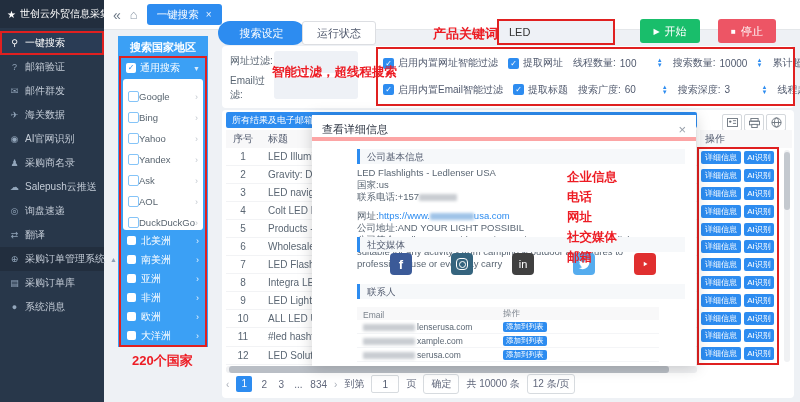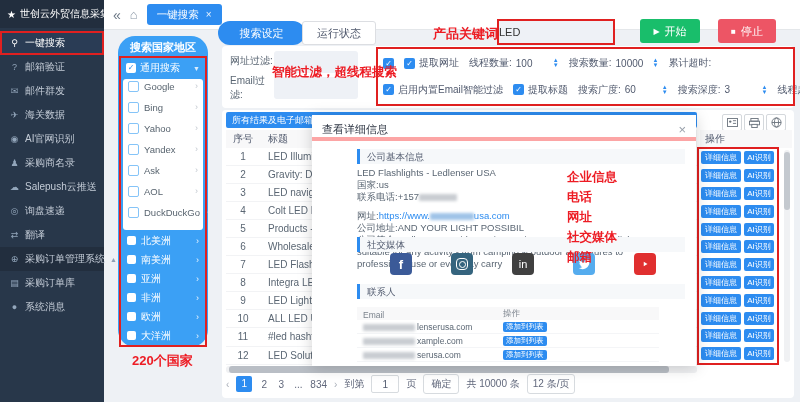--- a/index.html
+++ b/index.html
@@ -19,39 +19,39 @@
   .sb-item[data-state="section"]{background:#222e3e}
   .sec-arrow{display:none;margin-left:auto;font-size:7px;color:#8ea0b5}
   .sb-item[data-state="section"] .sec-arrow{display:block}
   
   .topbar{position:absolute;left:104px;top:0;width:696px;height:30px;background:#fff;border-bottom:1px solid #e4e7ea;display:flex;align-items:center;gap:9px;padding:0 9px;box-sizing:border-box}
   .collapse{color:#6b7785;font-size:14px;cursor:pointer}
   .home{color:#8a97a5;font-size:13px;cursor:pointer}
   .ttab{background:#2d8cf0;color:#fff;font-size:10.5px;height:21px;border-radius:3px;display:flex;align-items:center;gap:7px;padding:0 10px;cursor:pointer}
   .ttab .x{font-size:10px;opacity:.9}
   
-  .cpanel{position:absolute;left:118px;top:36px;width:90px;height:311px;background:#3ba0f5;border-radius:17px}
+  .cpanel{position:absolute;left:118px;top:36px;width:90px;height:311px;background:#3ba0f5;border-radius:0}
   .cpanel-h{height:22px;color:#fff;font-size:11px;font-weight:bold;display:flex;align-items:center;justify-content:center}
   .redwrap{margin:0 3px;outline:2px solid #e02020}
   .general-row{height:20px;display:flex;align-items:center;gap:4px;padding:0 5px;color:#fff;font-size:10px;cursor:pointer}
   .cb-white{width:10px;height:10px;background:#fff;border-radius:2px;color:#2d8cf0;font-size:8px;line-height:10px;text-align:center;flex:none}
   .general-row .chev{margin-left:auto;color:#d9ecfd;font-size:7px}
   .engines{background:#fff;border-radius:3px;margin:1px 2px;padding:2px 0}
-  .eng-row{height:21px;display:flex;align-items:flex-start;gap:5px;padding:0 5px;font-size:9.5px;color:#58646f;cursor:pointer}
+  .eng-row{height:21px;display:flex;align-items:flex-end;padding:0 5px;font-size:9.5px;color:#58646f;cursor:pointer}
   .eng-cb{width:9px;height:9px;border:1px solid #85c4f8;border-radius:2px;background:#fff;flex:none}
   .eng-row .chev{margin-left:auto;color:#c2c8cf;font-size:9px}
   .cont-row{height:19px;display:flex;align-items:center;gap:5px;padding:0 6px;color:#fff;font-size:10px;cursor:pointer}
   .cont-cb{width:9px;height:9px;background:#fff;border-radius:2px;flex:none}
   .cont-row .chev{margin-left:auto;color:#eaf4ff;font-size:9px}
   .cpanel-note{position:absolute;left:132px;top:352px;color:#ed1c24;font-size:13px;font-weight:bold;line-height:17px;white-space:nowrap}
   
   .tabset{position:absolute;left:218px;top:21px;width:87px;height:24px;background:#2d8cf0;color:#fff;font-size:11px;border-radius:12px;display:flex;align-items:center;justify-content:center;cursor:pointer}
   .tabrun{position:absolute;left:302px;top:21px;width:74px;height:24px;background:#fff;border:1px solid #dcdee2;box-sizing:border-box;color:#515a6e;font-size:11px;border-radius:3px;display:flex;align-items:center;justify-content:center;cursor:pointer}
   .kw-label{position:absolute;left:433px;top:25px;color:#ed1c24;font-size:13px;font-weight:bold}
-  .kw-input{position:absolute;left:497px;top:19px;width:118px;height:26px;background:#eef1f6;border:2px solid #e02020;box-sizing:border-box;font-size:11px;color:#333;padding-left:0;outline:none;font-family:inherit}
+  .kw-input{position:absolute;left:497px;top:19px;width:118px;height:26px;background:#eef1f6;border:2px solid #e02020;box-sizing:border-box;font-size:11px;color:#333;padding-left:10px;outline:none;font-family:inherit}
   .btn-start{position:absolute;left:640px;top:19px;width:60px;height:24px;background:#19be6b;border-radius:3px;color:#fff;font-size:11px;display:flex;align-items:center;justify-content:center;gap:5px;cursor:pointer}
   .btn-stop{position:absolute;left:718px;top:19px;width:58px;height:24px;background:#ed5565;border-radius:3px;color:#fff;font-size:11px;display:flex;align-items:center;justify-content:center;gap:5px;cursor:pointer}
   .bglyph{font-size:8px}
   
   .scard{position:absolute;left:222px;top:46px;width:572px;height:62px;background:#fff;border-radius:4px}
   .fl1{position:absolute;left:230px;top:54px;font-size:10px;color:#5a6673}
   .fl2{position:absolute;left:230px;top:74px;width:46px;font-size:10px;color:#5a6673;line-height:14px}
   .fbox{position:absolute;left:274px;width:84px;height:22px;background:#eef1f6;border-radius:3px;cursor:text}
   .smart-note{position:absolute;left:272px;top:64px;color:#ed1c24;font-size:12.5px;font-weight:bold;white-space:nowrap;z-index:5}
   .fgroup{position:absolute;left:378px;top:49px;width:415px;height:55px;outline:2px solid #e02020;display:flex;flex-direction:column;justify-content:space-around;padding:1px 5px;box-sizing:border-box;background:#fff}
@@ -318,20 +318,21 @@
 
 <div class="scard"></div>
 <div class="fl1">网址过滤:</div>
 <div class="fl2">Email过滤:</div>
 <div class="fbox" style="top:51px"></div>
 <div class="fbox" style="top:77px"></div>
 <div class="smart-note">智能过滤，超线程搜索</div>
 <div class="fgroup">
   <div class="frow">
     <span class="cbb">✓</span>
+    <span>启用内置网址智能过滤</span>
     <span class="cbb fld">✓</span>
     <span>提取网址</span>
     <span class="fld">线程数量:</span>
     <span class="num">100</span>
     <span class="arrows">
         <span>▲</span>
         <span>▼</span>
       </span>
     <span class="fld">搜索数量:</span>
     <span class="num">10000</span>

